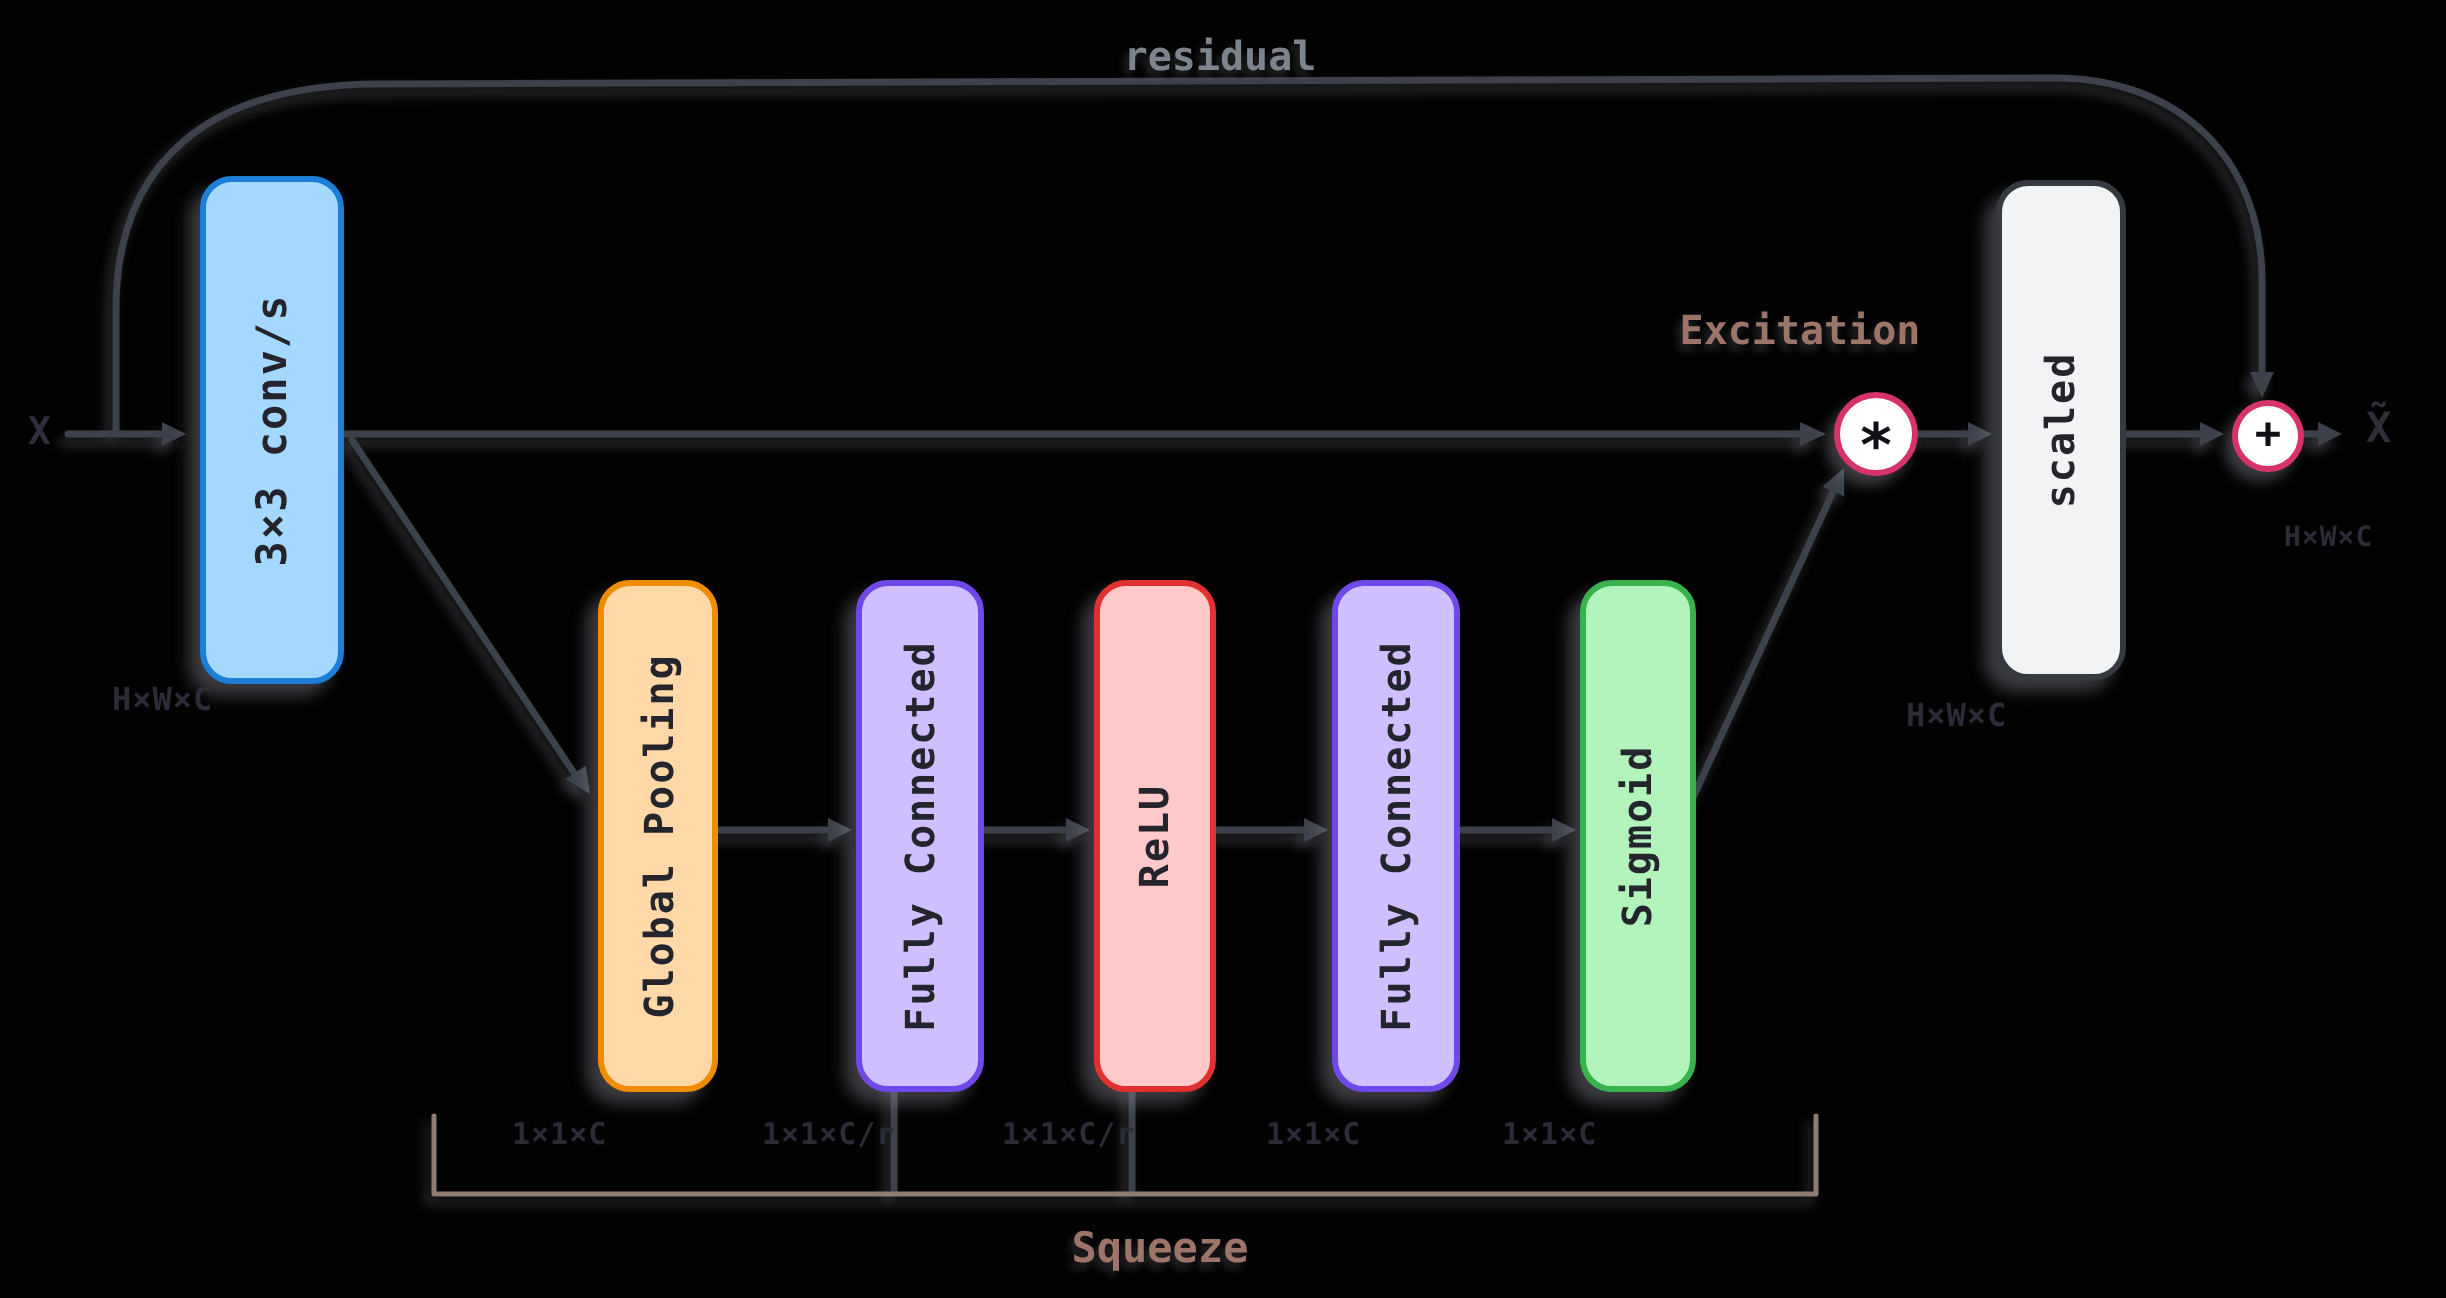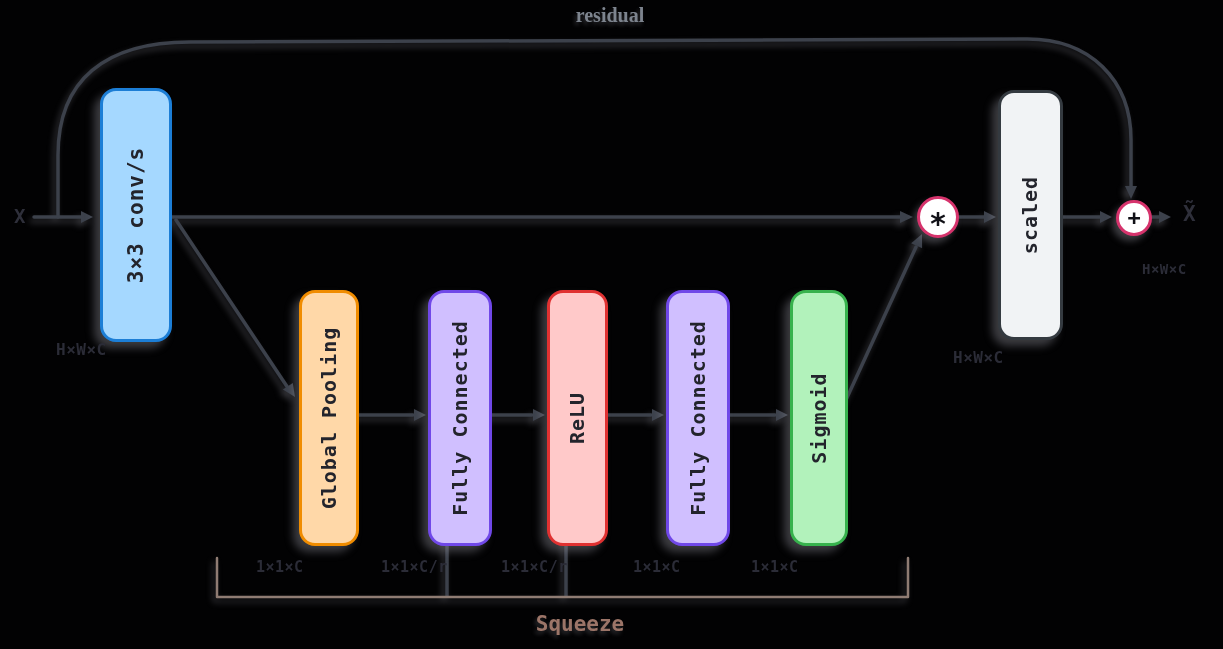--- a/index.html
+++ b/index.html
@@ -119,16 +119,17 @@
 
   <div class="dim" style="left:56px;top:340px;width:92px;font-size:16px;">H×W×C</div>
   <div class="dim" style="left:256px;top:558px;width:64px;">1×1×C</div>
   <div class="dim" style="left:381px;top:558px;width:64px;">1×1×C/r</div>
   <div class="dim" style="left:501px;top:558px;width:66px;">1×1×C/r</div>
   <div class="dim" style="left:633px;top:558px;width:64px;">1×1×C</div>
   <div class="dim" style="left:751px;top:558px;width:64px;">1×1×C</div>
   <div class="dim" style="left:953px;top:348px;width:92px;font-size:16px;">H×W×C</div>
   <div class="dim" style="left:1142px;top:261px;width:66px;font-size:14px;">H×W×C</div>
 
-  <div class="anno anno-gray" style="left:552px;top:4px;width:116px;font-family:Liberation Serif, serif;">residual</div>
+  <div class="anno anno-gray" style="left:552px;top:16px;width:116px;">residual</div>
+  <div class="anno anno-brown" style="left:833px;top:153px;width:134px;font-size:20px;">Excitation</div>
   <div class="anno anno-brown" style="left:518px;top:612px;width:124px;font-size:21px;">Squeeze</div>
 
 </div>
 
 </body></html>

